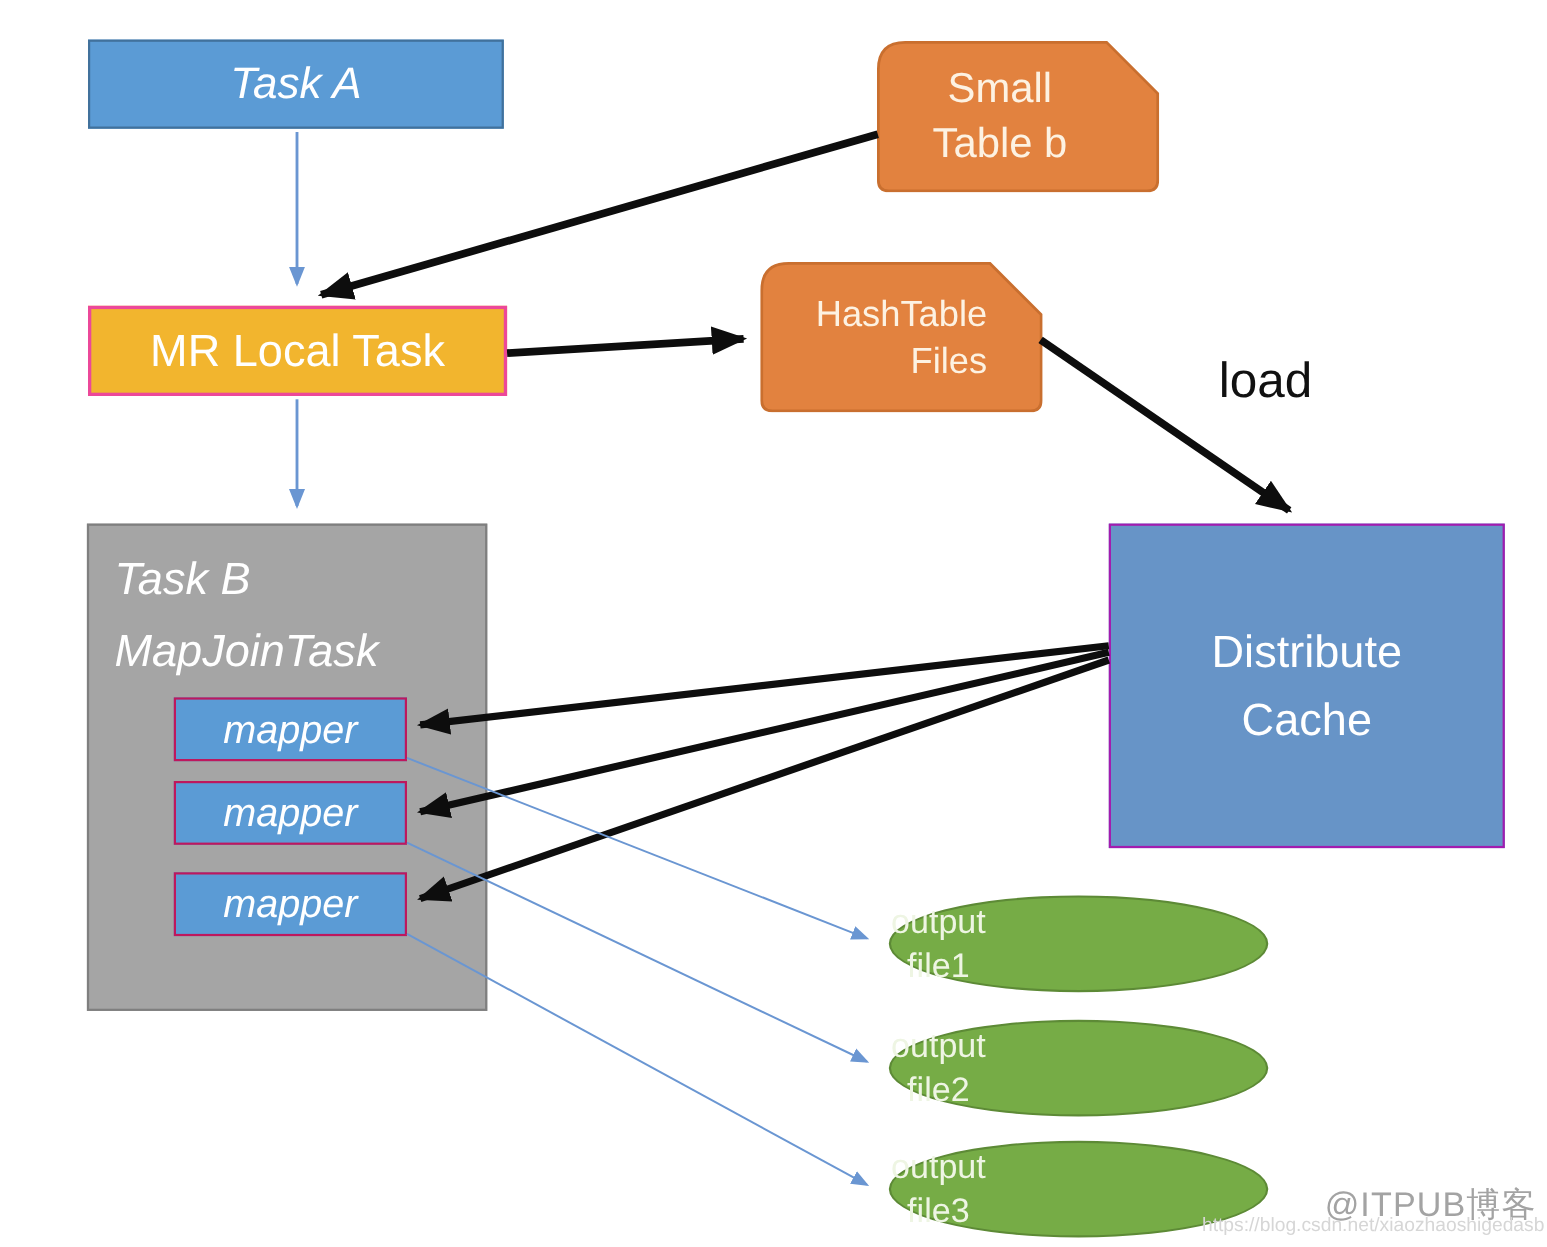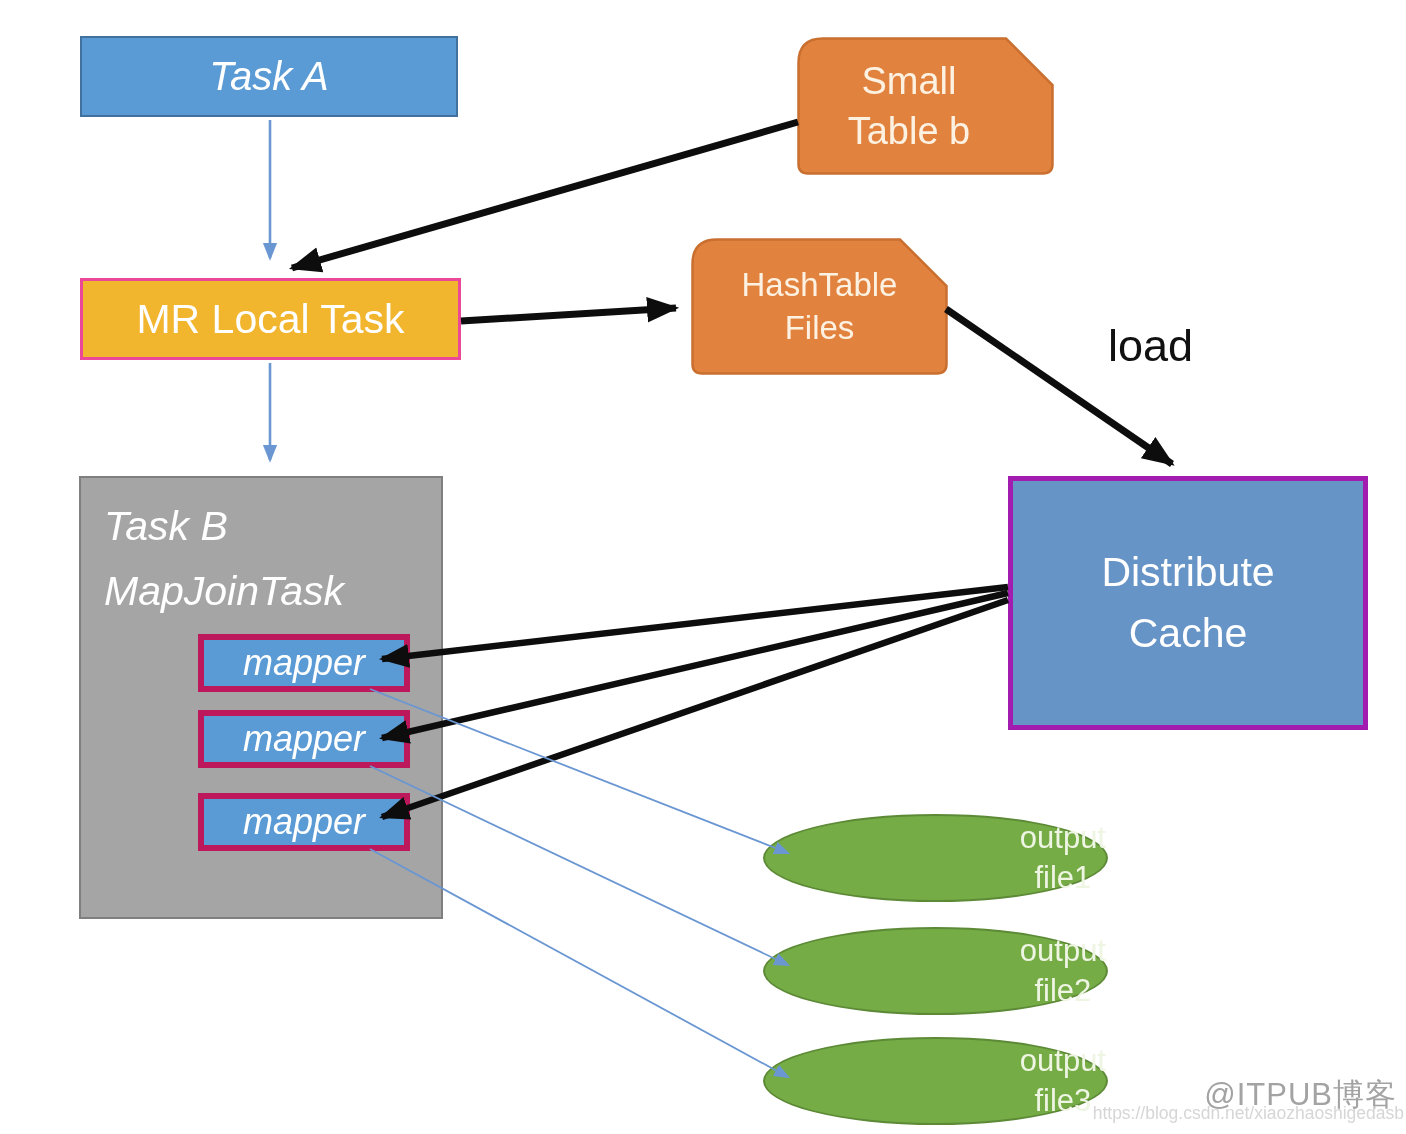--- a/index.html
+++ b/index.html
@@ -60,30 +60,30 @@
     position: absolute;
     left: 0; top: 0; width: 100%; height: 100%;
     display: flex; align-items: center; justify-content: center;
     text-align: center;
     color: #fdf2e2;
     white-space: pre-line;
   }
   #small-table-b { left: 797px; top: 37px; width: 224px; height: 138px; font-size: 38px; }
   #small-table-b .lbl { line-height: 1.32; }
   #hashtable-files { left: 691px; top: 238px; width: 257px; height: 137px; font-size: 33px; }
-  #hashtable-files .lbl { line-height: 1.3; }
+  #hashtable-files .lbl { line-height: 1.3; text-align: right; }
   #load-label {
     position: absolute;
     left: 1108px; top: 320px;
     color: #111111; font-size: 45px;
     z-index: 2;
   }
   #distribute-cache {
-    left: 1008px; top: 476px; width: 360px; height: 254px;
-    background: #6794c7; border: 5px solid #a21caf;
+    left: 1008px; top: 476px; width: 360px; height: 295px;
+    background: #6794c7; border: 2px solid #a21caf;
     color: #ffffff; font-size: 41px;
   }
   #distribute-cache .lbl { line-height: 1.5; }
   #task-b-box {
     position: absolute;
     left: 79px; top: 476px; width: 364px; height: 443px;
     background: #a5a5a5; border: 2px solid #7f7f7f;
     box-sizing: border-box;
     z-index: 2;
     font-style: italic;
@@ -91,35 +91,35 @@
   #task-b-title {
     position: absolute;
     left: 23px; top: 16px;
     color: #ffffff; font-size: 41px;
     line-height: 1.58;
     white-space: pre-line;
   }
   .mapper {
     position: absolute;
     left: 77px; width: 212px; height: 58px;
-    background: #5b9bd5; border: 6px solid #be185d;
+    background: #5b9bd5; border: 2px solid #be185d;
     box-sizing: border-box;
     display: flex; align-items: center; justify-content: center;
-    color: #ffffff; font-size: 36px; margin-left: 40px;
+    color: #ffffff; font-size: 36px;
   }
   #mapper-1 { top: 156px; }
   #mapper-2 { top: 232px; }
   #mapper-3 { top: 315px; }
   .output-ellipse {
     position: absolute;
-    left: 763px; width: 345px; height: 88px;
+    left: 808px; width: 345px; height: 88px;
     background: #76ac46; border: 2.5px solid #5d8a36;
     border-radius: 50%;
     box-sizing: border-box;
-    display: flex; align-items: center; justify-content: flex-end;
+    display: flex; align-items: center; justify-content: flex-start;
     text-align: center;
     color: #eef5e3; font-size: 31px;
     z-index: 2;
   }
   .output-ellipse .lbl { white-space: pre-line; line-height: 1.3; }
   #output-file-1 { top: 814px; }
   #output-file-2 { top: 927px; }
   #output-file-3 { top: 1037px; }
   
   #watermark-handle {

